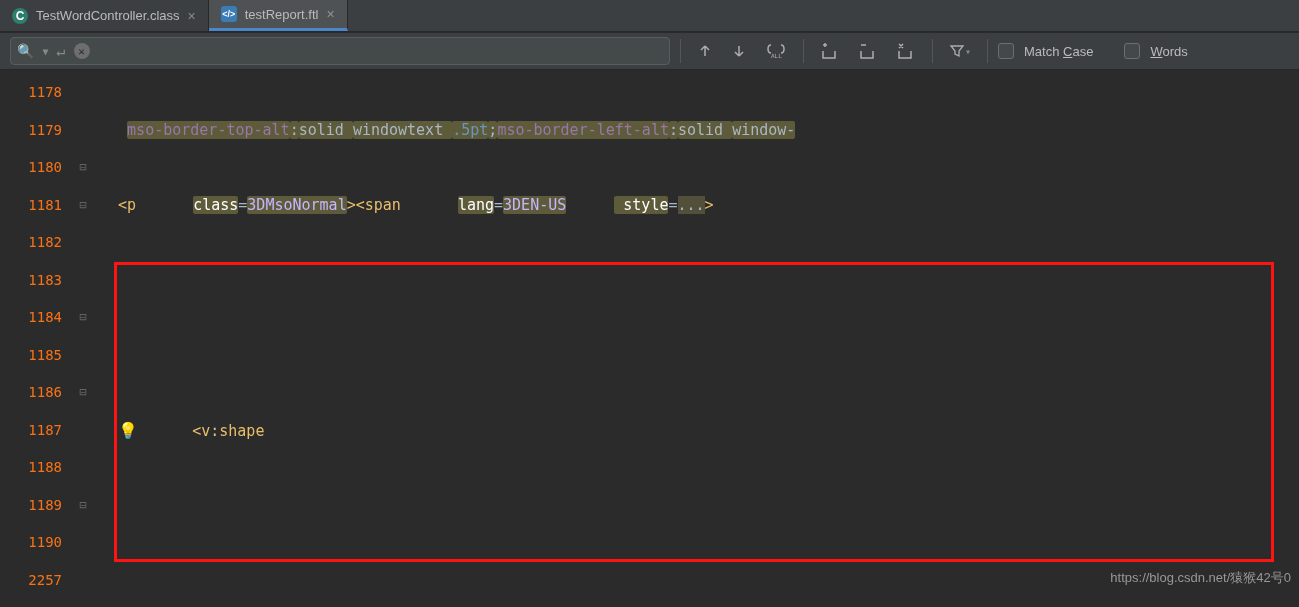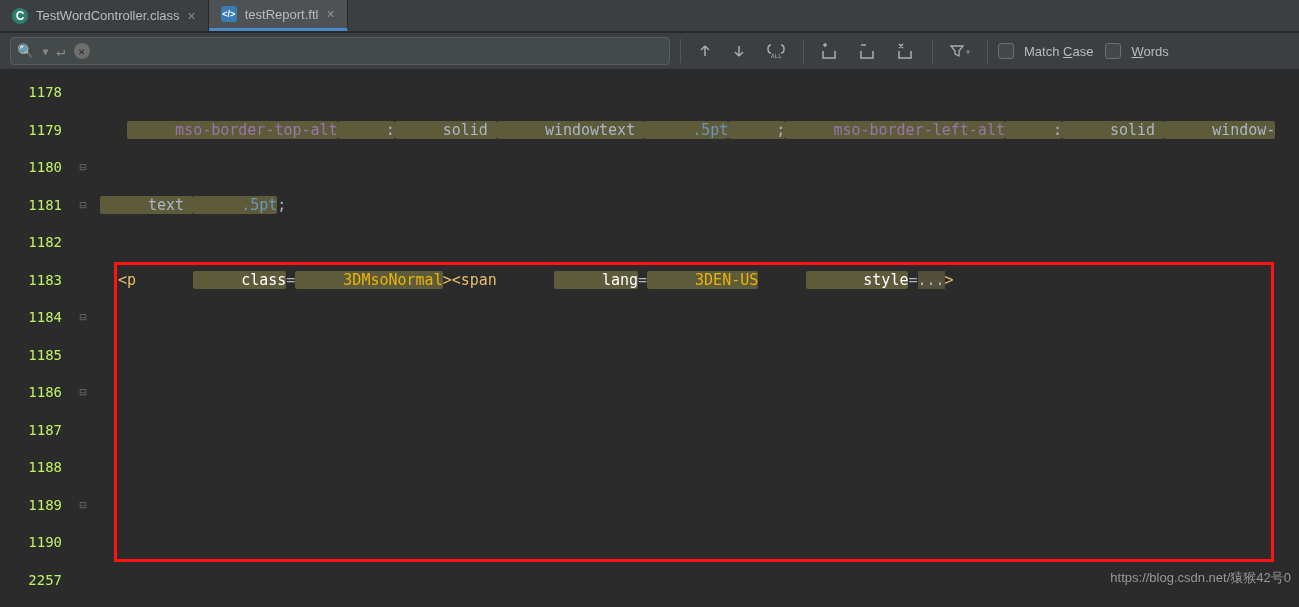--- a/index.html
+++ b/index.html
@@ -23,32 +23,32 @@
 .dd { color:#888; font-size:10px; }
 .clear { background:#6e6e6e; color:#2b2b2b; border-radius:50%; width:16px; height:16px; display:inline-flex; align-items:center; justify-content:center; font-size:11px; cursor:pointer; }
 .sep { width:1px; height:24px; background:#555; margin:0 4px; }
 .tool { color:#adadad; padding:4px 6px; cursor:pointer; display:inline-flex; align-items:center; justify-content:center; }
 .tool svg { display:block; }
 .chklabel { display:flex; align-items:flex-end; gap:10px; color:#bbb; font-family:"Segoe UI",sans-serif; font-size:13px; cursor:pointer; }
 .chkbox { width:16px; height:16px; border:1px solid #6e6e6e; border-radius:3px; background:#43494a; }
 .under { text-decoration:underline; }
 
 .editor { display:flex; position:relative; height:calc(100% - 70px); }
-.gutter { width:72px; text-align:right; padding:4px 10px 4px 0; color:#bef264; font-size:14px; line-height:37.5px; user-select:none; }
+.gutter { width:72px; text-align:right; padding:4px 10px 4px 0; color:#f97316; font-size:14px; line-height:37.5px; user-select:none; }
 .fold { width:22px; padding-top:4px; line-height:37.5px; text-align:center; color:#606366; font-size:12px; }
 .fold .m { display:block; height:37.5px; }
 .code { flex:1; padding:4px 0 0 6px; line-height:37.5px; white-space:pre; font-size:15px; position:relative; }
 .code .row { height:37.5px; }
 .tagc { color:#e8bf6a; }
 .attr { color:#ffffff;margin-left:48px; }
-.val { color:#eab308; }
+.val { color:#c4b5fd; }
 .num { color:#6897bb; }
 .cssprop { color:#9876aa; }
 .op { color:#a9b7c6; }
-.olive { background:#5e5b3b; border-radius:2px;padding-left:48px; }
+.olive { background:#5e5b3b; border-radius:2px; }
 .warn-olive { background:#52503a; }
 
 .bulb { color:#f0a732; font-size:16px; }
 .redbox { position:absolute; border:3px solid #ff1414; pointer-events:none; }
 .watermark { position:absolute; right:8px; bottom:20px; color:#aaa; font-family:"Segoe UI",sans-serif; font-size:13px; opacity:.85; }
 </style>
 </head>
 <body>
 
 <div class="tabs">
@@ -113,21 +113,21 @@
         <path d="M2 3h12l-4 5v5l-4-2v-3z" stroke="#adadad" stroke-width="1.3" fill="none"></path>
       </svg>
       <span class="dd" style="margin-left:-2px;">▾</span>
   </span>
   <span class="sep"></span>
 
   <label class="chklabel">
     <span class="chkbox"></span>
     <span><span>Match </span><span class="under">C</span><span>ase</span></span>
   </label>
-  <label class="chklabel" style="margin-left:6px;">
+  <label class="chklabel" style="margin-left:25px;">
     <span class="chkbox"></span>
     <span><span class="under">W</span><span>ords</span></span>
   </label>
 </div>
 
 <div class="editor">
   <div class="gutter">
     <div>1178</div>
     <div>1179</div>
     <div>1180</div>
@@ -155,24 +155,24 @@
     <span class="m">⊟</span>
     <span class="m"></span>
     <span class="m"></span>
     <span class="m">⊟</span>
     <span class="m"></span>
     <span class="m"></span>
   </div>
 
   <div class="code">
 <div class="row">   <span class="cssprop olive">mso-border-top-alt</span><span class="op olive">:</span><span class="op olive">solid </span><span class="op olive">windowtext </span><span class="num olive">.5pt</span><span class="op olive">;</span><span class="cssprop olive">mso-border-left-alt</span><span class="op olive">:</span><span class="op olive">solid </span><span class="op olive">window-</span></div>
-<div class="row"><span class="op olive">text </span><span class="num olive">.5pt</span><span class="op">;</span></div>
 <div class="row">  <span class="tagc">&lt;</span><span class="tagc">p </span><span class="attr olive">class</span><span class="op">=</span><span class="val olive">3DMsoNormal</span><span class="tagc">&gt;&lt;</span><span class="tagc">span </span><span class="attr olive">lang</span><span class="op">=</span><span class="val olive">3DEN-US</span><span class="attr olive"> style</span><span class="op">=</span><span class="warn-olive">...</span><span class="tagc">&gt;</span></div>
 <div class="row"></div>
 <div class="row"></div>
+<div class="row">  <span class="bulb">💡</span>      <span class="tagc">&lt;</span><span class="tagc">v:shape</span></div>
 
 
 
 
 
 
 
 
   <div class="redbox" style="left:20px; top:192px; width:1160px; height:300px;"></div>
   </div>

